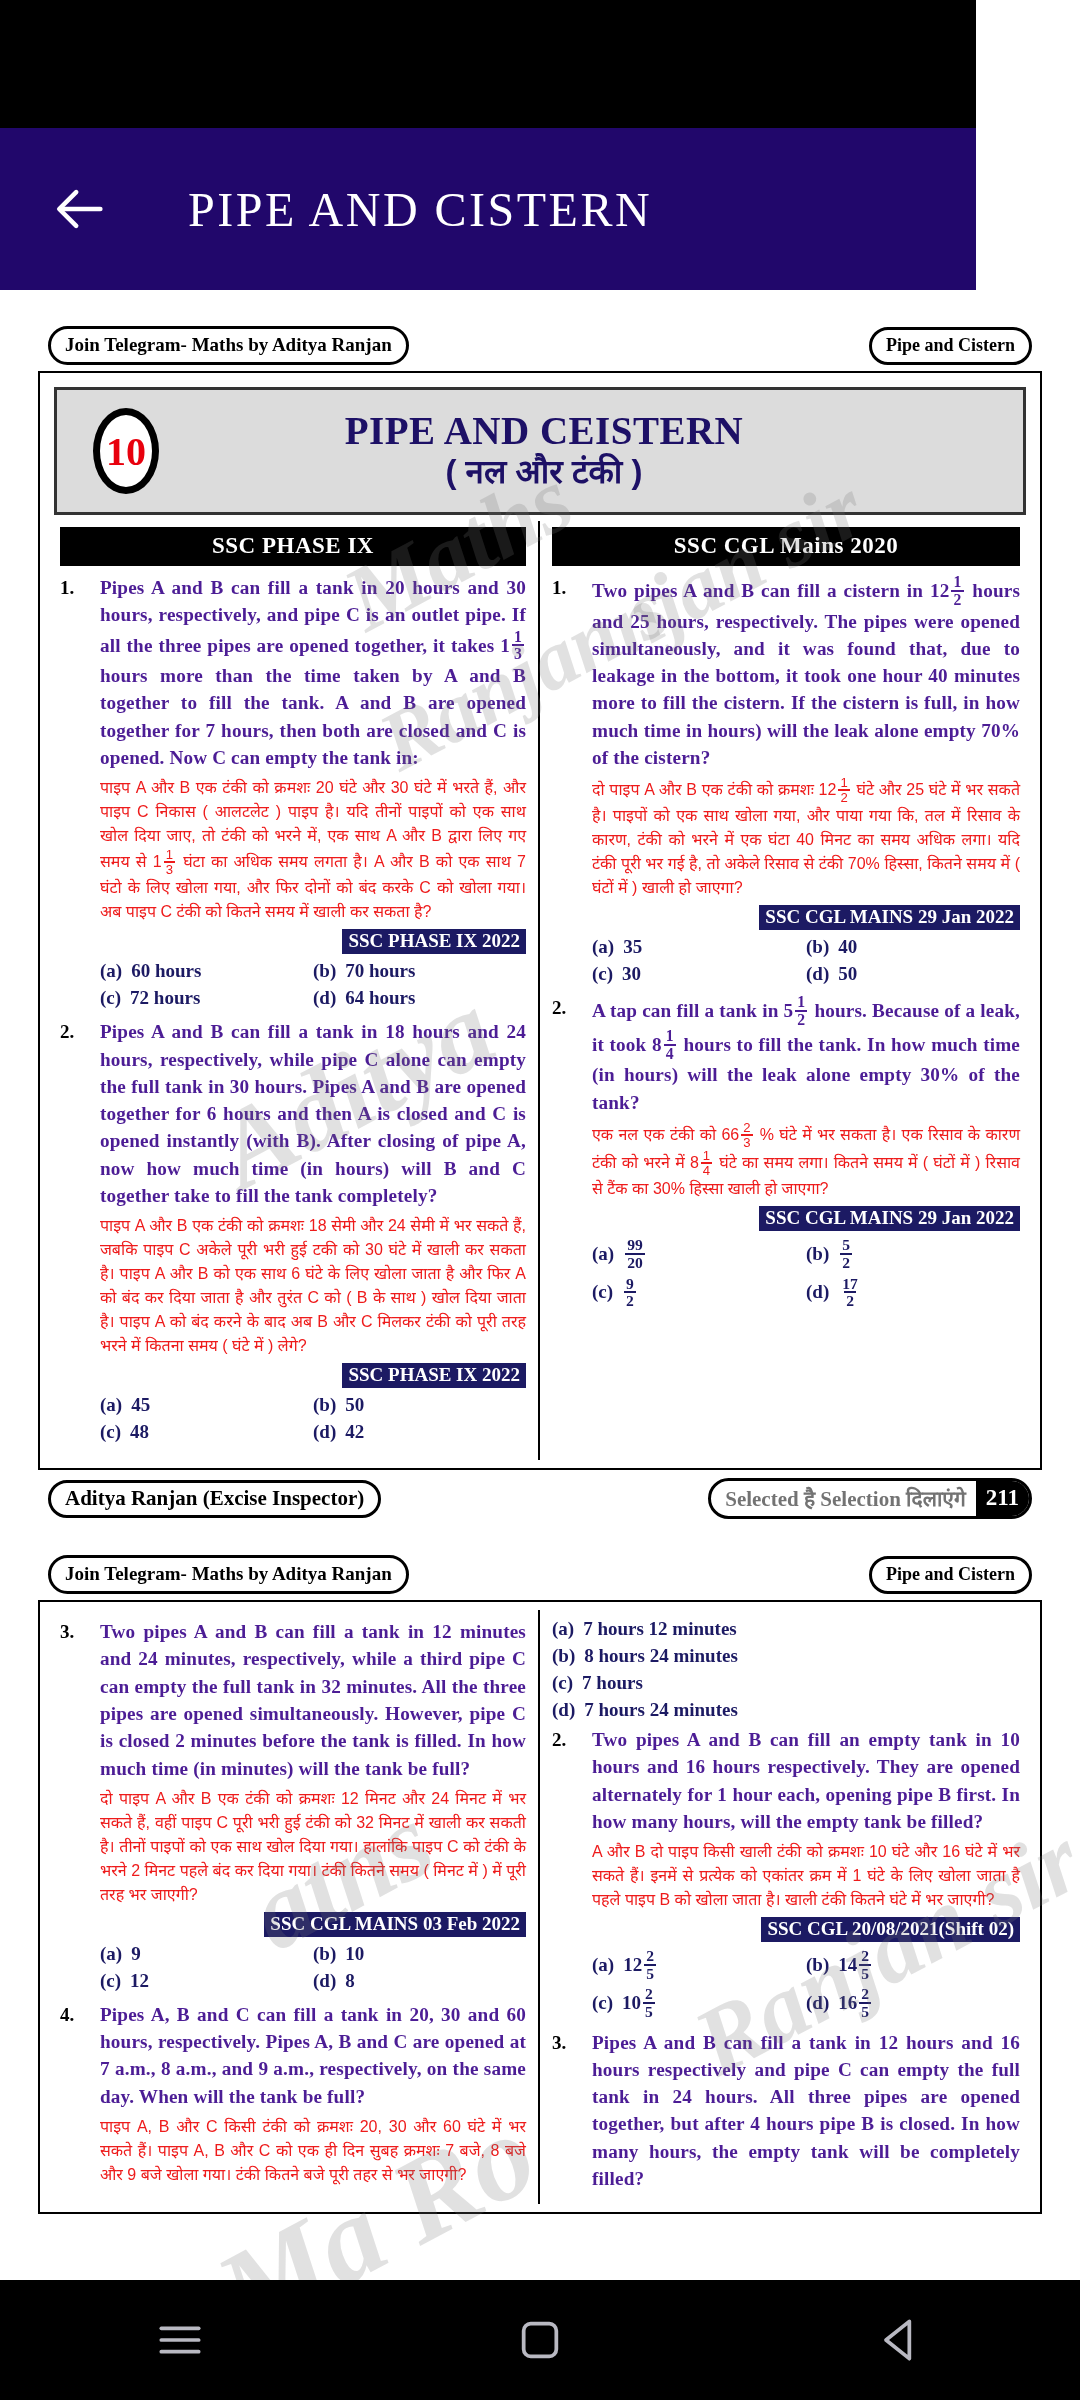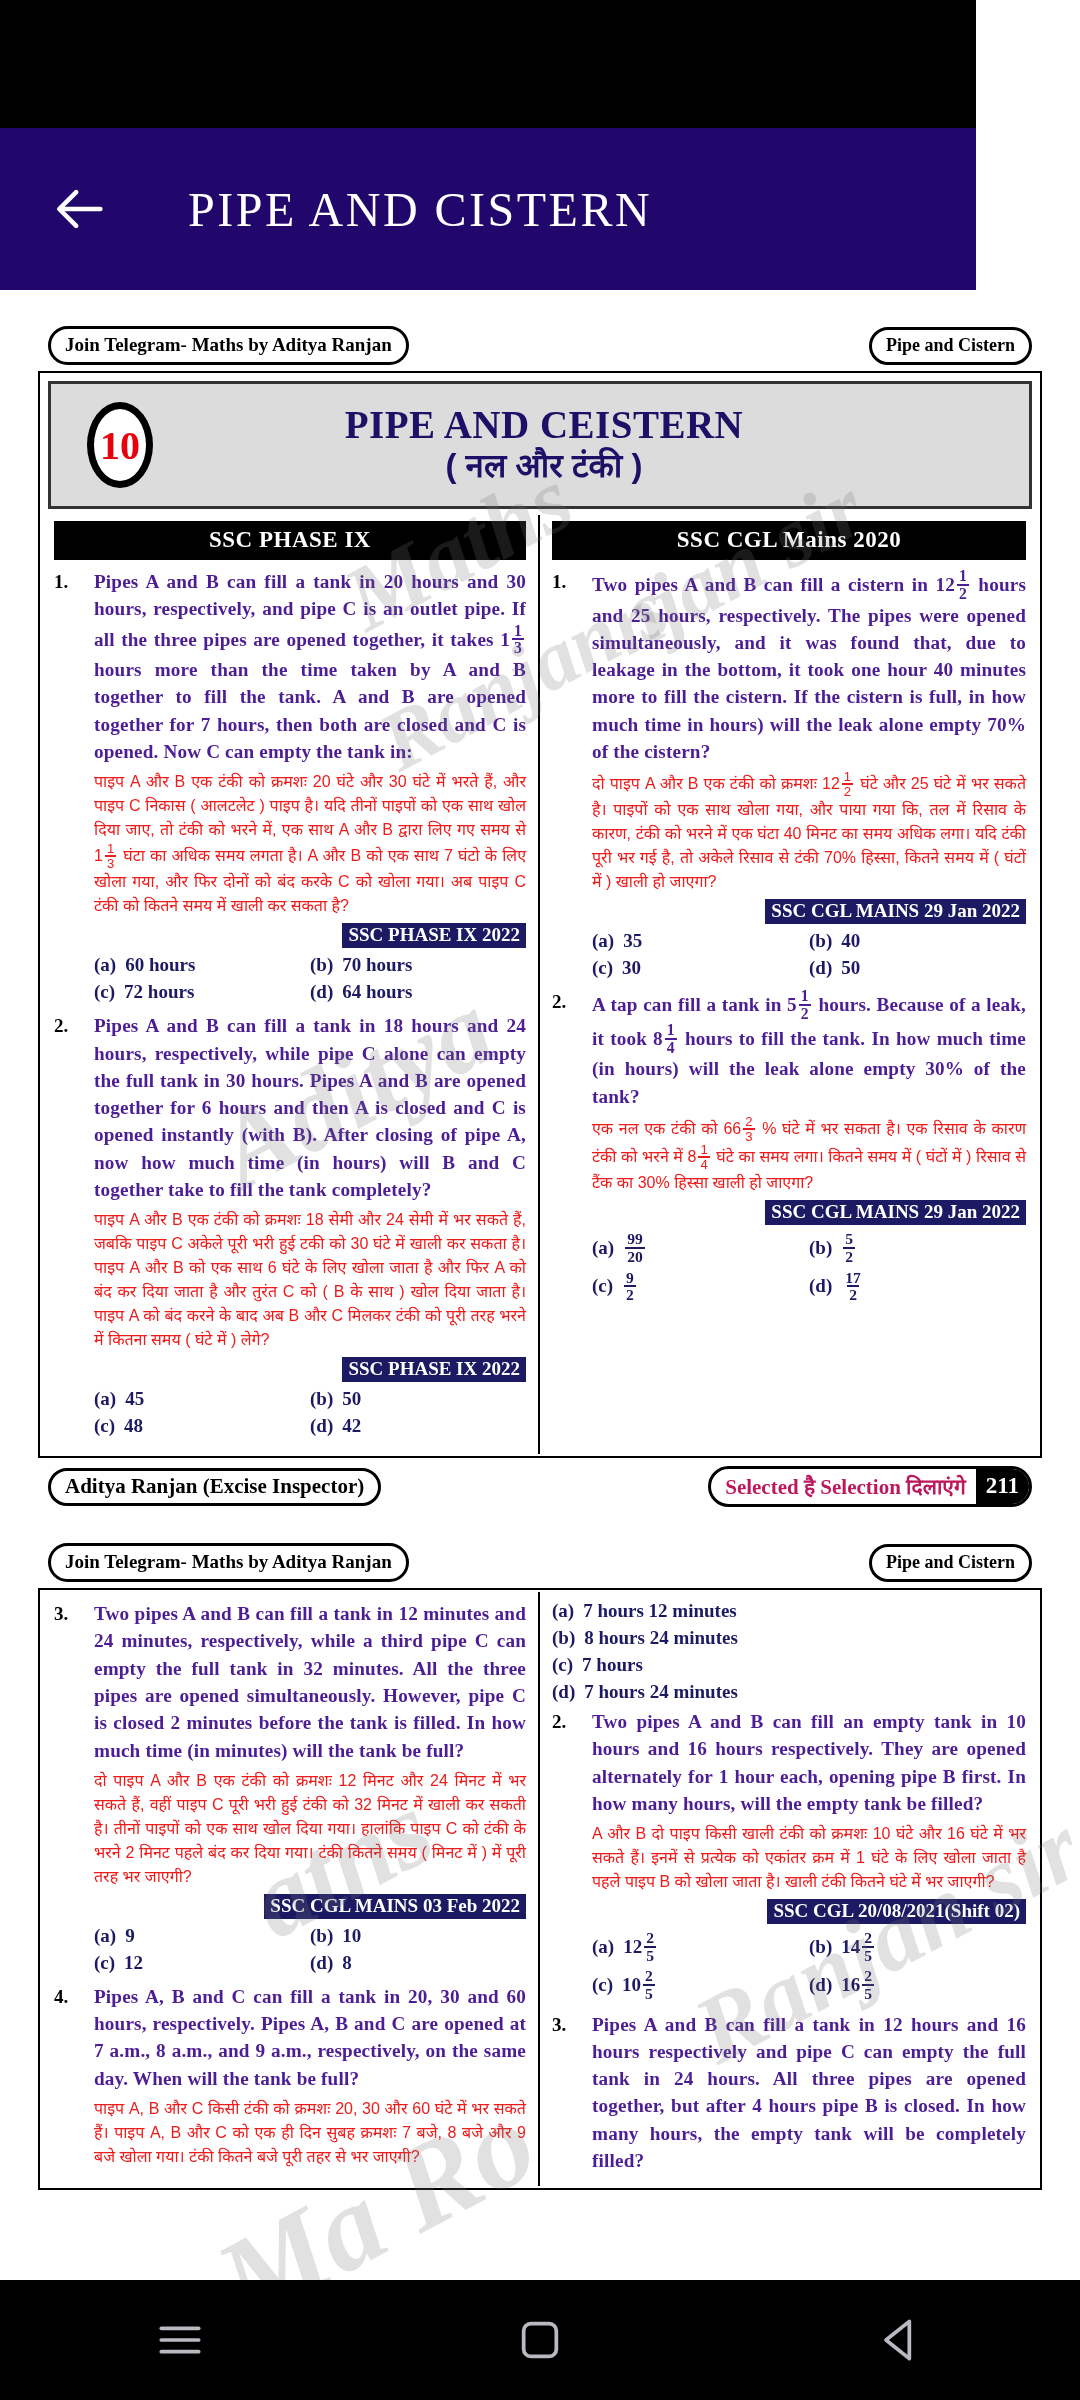--- a/index.html
+++ b/index.html
@@ -40,21 +40,21 @@
               padding:0 10px 6px 10px;margin-top:36px; }
   .pill {
     border:3px solid #000; border-radius:26px; background:#fff;
     font-family:"Liberation Serif", serif; font-weight:700;
     font-size:19px; padding:5px 14px 6px 14px; white-space:nowrap;
     color:#000;
   }
   .pill-right { font-size:18px; }
 
   
-  .frame { border:2px solid #000; background:#fff; padding:2px; }
+  .frame { border:2px solid #000; background:#fff; padding:8px; }
 
   
   .banner {
     border:3px solid #333; background:#dcdcdc;
     display:flex; align-items:center; padding:10px 14px; margin:6px;
     position:relative; height:128px;
   }
   .chapno {
     width:66px;height:86px;border-radius:50%;
     border:7px solid #000; background:#fff;
@@ -125,21 +125,21 @@
   .foot-row { display:flex; justify-content:space-between; align-items:center;
               padding:8px 10px 0 10px; }
   .foot-pill {
     border:3px solid #000; border-radius:22px; background:#fff; color:#000;
     font-family:"Liberation Serif", serif; font-weight:700; font-size:21px;
     padding:3px 14px 4px 14px; white-space:nowrap;text-align:center;
   }
   .foot-right { display:flex; align-items:stretch; border:3px solid #000;
                 border-radius:22px; overflow:hidden; background:#fff; }
   .foot-right .txt { font-family:"Liberation Serif", serif; font-weight:700;
-                     font-size:21px; padding:3px 10px 4px 14px; color:#be185d; white-space:nowrap; }
+                     font-size:21px; padding:3px 10px 4px 14px; color:#737373; white-space:nowrap; }
   .foot-right .pg { background:#000; color:#fff; font-weight:700; font-size:23px;
                     padding:3px 10px 4px 10px; display:flex; align-items:center; }
 
   
   .wm { position:absolute; pointer-events:none; color:rgba(120,120,120,.22);
         font-family:"Liberation Serif", serif; font-weight:700;
         font-style:italic; white-space:nowrap; z-index:5; }
 
   
   .navbar {

